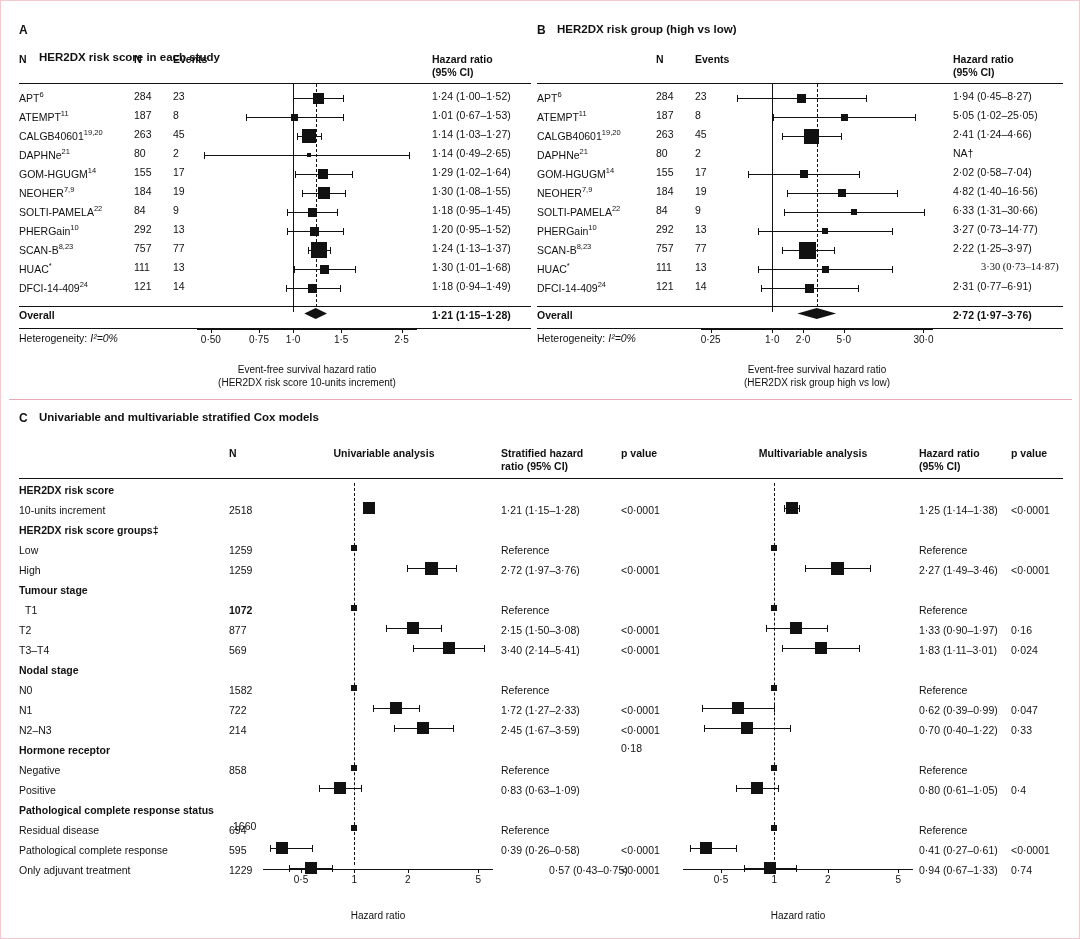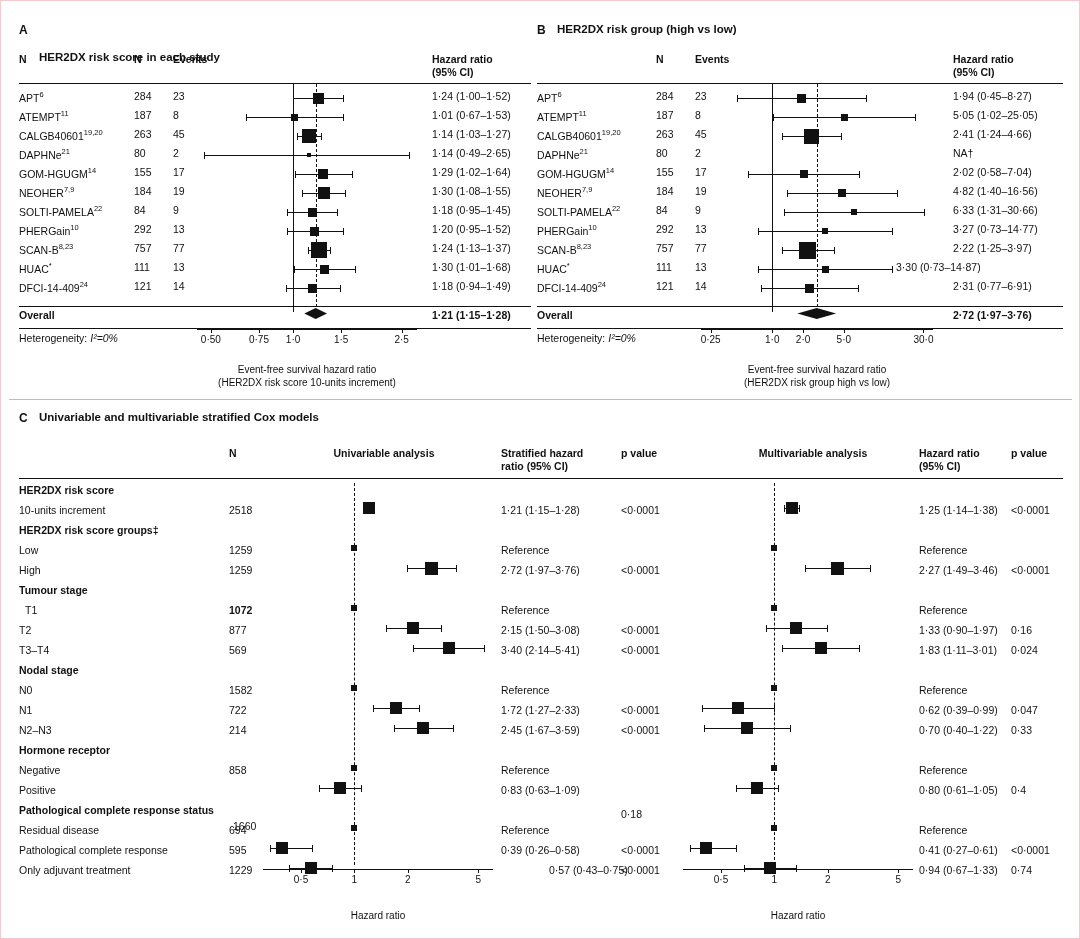--- a/index.html
+++ b/index.html
@@ -272,21 +272,21 @@
         <div class="row-val" style="left:655px;top:222px;">292</div>
         <div class="row-val" style="left:694px;top:222px;">13</div>
         <div class="row-val" style="left:952px;top:222px;">3·27 (0·73–14·77)</div>
         <div class="row-label" style="left:536px;top:241px;">SCAN-B<sup>8,23</sup></div>
         <div class="row-val" style="left:655px;top:241px;">757</div>
         <div class="row-val" style="left:694px;top:241px;">77</div>
         <div class="row-val" style="left:952px;top:241px;">2·22 (1·25–3·97)</div>
         <div class="row-label" style="left:536px;top:260px;">HUAC<sup>*</sup></div>
         <div class="row-val" style="left:655px;top:260px;">111</div>
         <div class="row-val" style="left:694px;top:260px;">13</div>
-        <div class="row-val" style="left:895px;top:260px;">3·30 (0·73–14·87)</div>
+        <div class="row-val" style="left:980px;top:260px;font-family:Liberation Serif, serif;">3·30 (0·73–14·87)</div>
         <div class="row-label" style="left:536px;top:279px;">DFCI-14-409<sup>24</sup></div>
         <div class="row-val" style="left:655px;top:279px;">121</div>
         <div class="row-val" style="left:694px;top:279px;">14</div>
         <div class="row-val" style="left:952px;top:279px;">2·31 (0·77–6·91)</div>
         <div class="row-label" style="left:536px;top:308px;font-weight:bold;">Overall</div>
         <div class="row-val" style="left:952px;top:308px;font-weight:bold;">2·72 (1·97–3·76)</div>
       </div>
 
     <div style="position:absolute;left:536px;top:331px;font-size:10.5px;">
       <span>Heterogeneity: </span><i>I²=0%</i>
@@ -482,21 +482,21 @@
         <div class="row-label" style="left:18px;top:743px;font-weight:bold;">Hormone receptor</div>
         <div class="row-label" style="left:18px;top:763px;">Negative</div>
         <div class="row-val" style="left:228px;top:763px;">858</div>
         <div class="row-val" style="left:500px;top:763px;">Reference</div>
         <div class="row-val" style="left:620px;top:763px;"></div>
         <div class="row-val" style="left:918px;top:763px;">Reference</div>
         <div class="row-val" style="left:1010px;top:763px;"></div>
         <div class="row-label" style="left:18px;top:783px;">Positive</div>
         <div class="row-val" style="left:232px;top:783px;margin-top:36px;">1660</div>
         <div class="row-val" style="left:500px;top:783px;">0·83 (0·63–1·09)</div>
-        <div class="row-val" style="left:620px;top:807px;text-align:center;">0·18</div>
+        <div class="row-val" style="left:620px;top:741px;text-align:center;">0·18</div>
         <div class="row-val" style="left:918px;top:783px;">0·80 (0·61–1·05)</div>
         <div class="row-val" style="left:1010px;top:783px;">0·4</div>
         <div class="row-label" style="left:18px;top:803px;font-weight:bold;">Pathological complete response status</div>
         <div class="row-label" style="left:18px;top:823px;">Residual disease</div>
         <div class="row-val" style="left:228px;top:823px;">694</div>
         <div class="row-val" style="left:500px;top:823px;">Reference</div>
         <div class="row-val" style="left:620px;top:823px;"></div>
         <div class="row-val" style="left:918px;top:823px;">Reference</div>
         <div class="row-val" style="left:1010px;top:823px;"></div>
         <div class="row-label" style="left:18px;top:843px;">Pathological complete response</div>

